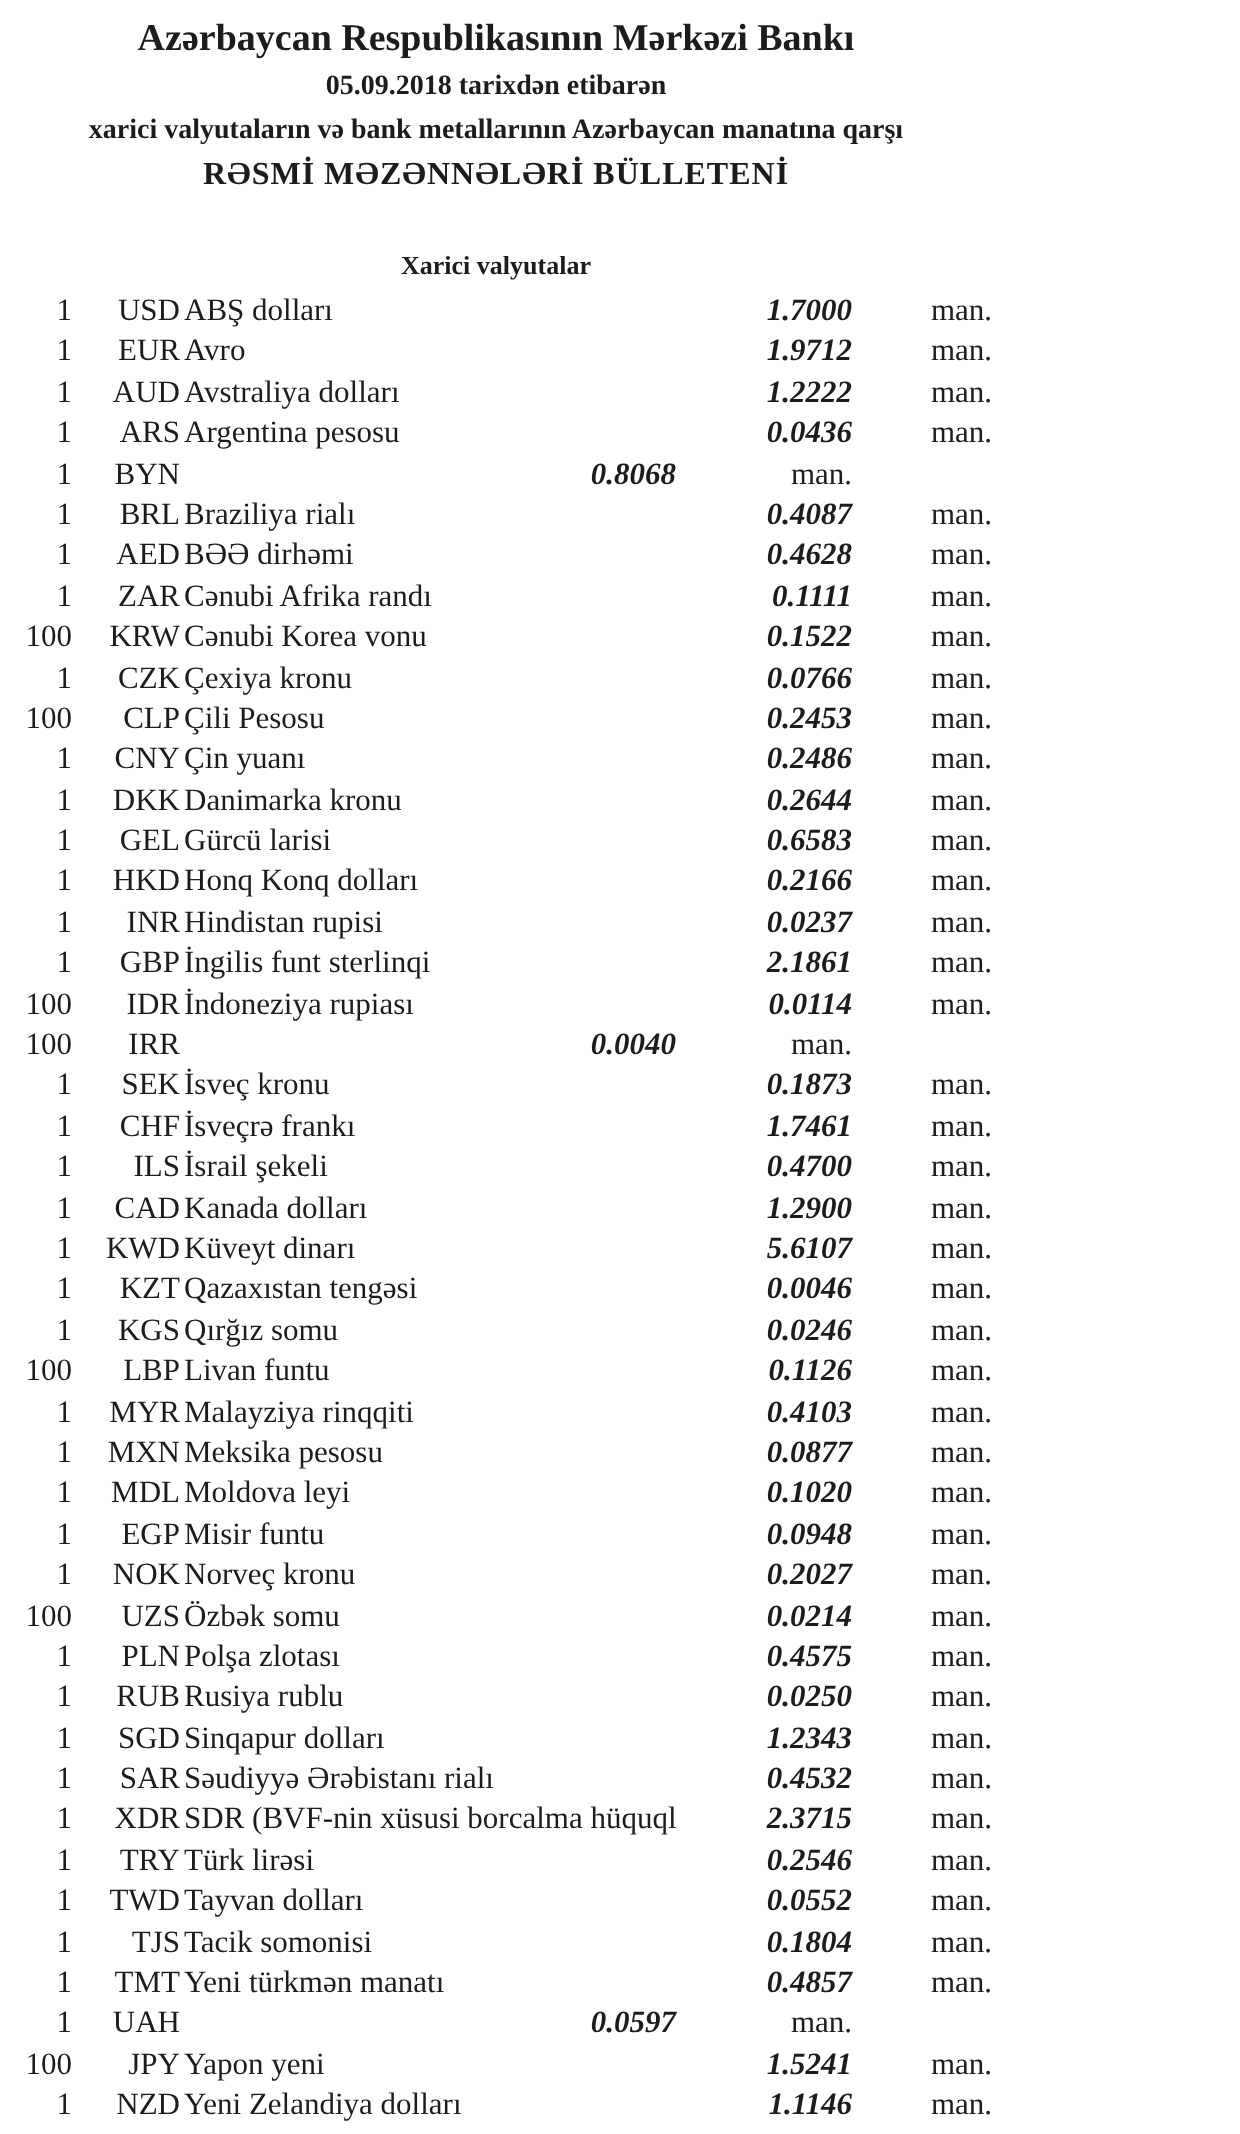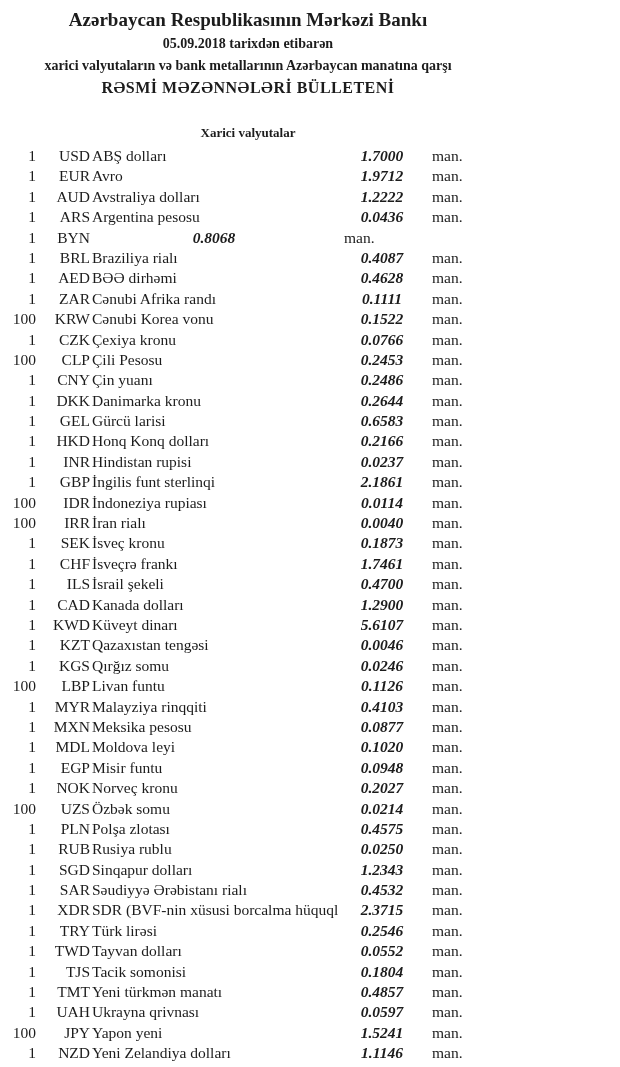--- a/index.html
+++ b/index.html
@@ -69,26 +69,27 @@
     padding-right: 2px;
   }
   .code {
     text-align: right;
   }
   .name {
     padding-left: 2px;
     overflow: hidden;
   }
   .rate {
-    text-align: center;
+    text-align: right;
     font-weight: bold;
     font-style: italic;
   }
   .unit {
     padding-left: 6px;
+    text-align: right;
   }
 </style>
 </head>
 <body>
 
 <div class="page">
 
   <div class="header">
     <div class="bank-name">Azərbaycan Respublikasının Mərkəzi Bankı</div>
     <div class="date-line">05.09.2018 tarixdən etibarən</div>
@@ -238,21 +239,20 @@
     <span class="qty">100</span>
     <span class="code">IDR</span>
     <span class="name">İndoneziya rupiası</span>
     <span class="rate">0.0114</span>
     <span class="unit">man.</span>
   </div>
 
   <div class="row">
     <span class="qty">100</span>
     <span class="code">IRR</span>
-    <span class="name">İran rialı</span>
     <span class="rate">0.0040</span>
     <span class="unit">man.</span>
   </div>
 
   <div class="row">
     <span class="qty">1</span>
     <span class="code">SEK</span>
     <span class="name">İsveç kronu</span>
     <span class="rate">0.1873</span>
     <span class="unit">man.</span>
@@ -430,21 +430,20 @@
     <span class="qty">1</span>
     <span class="code">TMT</span>
     <span class="name">Yeni türkmən manatı</span>
     <span class="rate">0.4857</span>
     <span class="unit">man.</span>
   </div>
 
   <div class="row">
     <span class="qty">1</span>
     <span class="code">UAH</span>
-    <span class="name">Ukrayna qrivnası</span>
     <span class="rate">0.0597</span>
     <span class="unit">man.</span>
   </div>
 
   <div class="row">
     <span class="qty">100</span>
     <span class="code">JPY</span>
     <span class="name">Yapon yeni</span>
     <span class="rate">1.5241</span>
     <span class="unit">man.</span>

